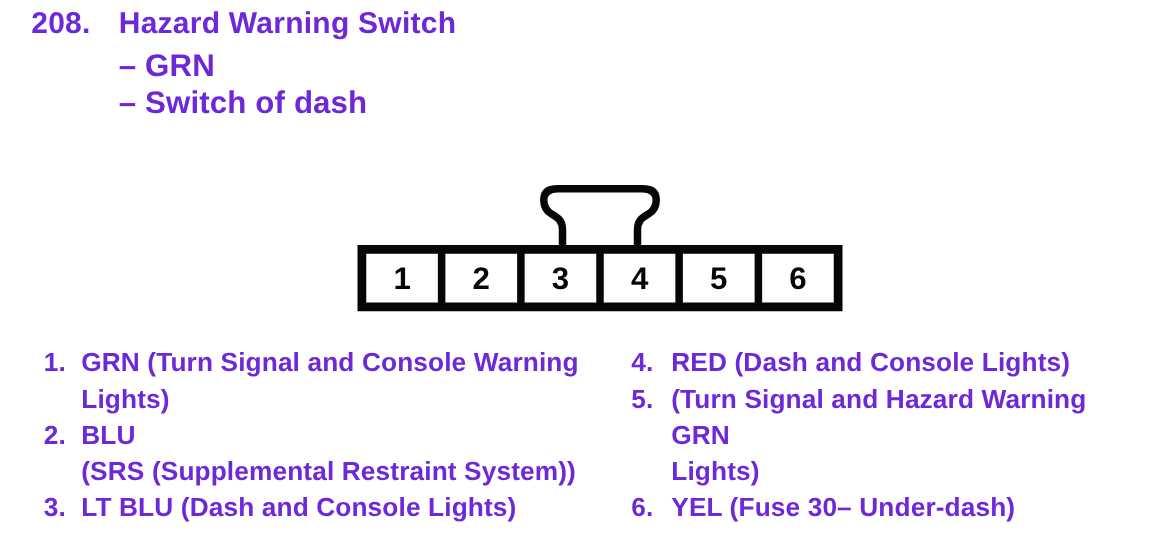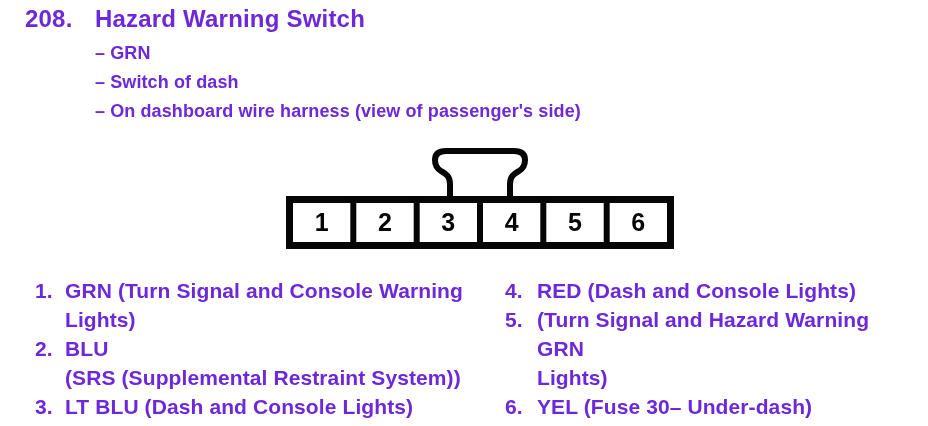--- a/index.html
+++ b/index.html
@@ -24,21 +24,21 @@
     font-size: 24px;
     letter-spacing: 0.2px;
   }
   .section-num { width: 70px; }
 
   
   .bullets {
     position: absolute;
     left: 95px;
     top: 39px;
-    font-size: 18px;
+    font-size: 25px;
     line-height: 29px;
     letter-spacing: 0.1px;
   }
 
   
   .connector-svg {
     position: absolute;
     left: 266px;
     top: 136px;
   }
@@ -64,21 +64,20 @@
 <div class="page">
 
   <div class="title-row">
     <span class="section-num">208.</span>
     <span>Hazard Warning Switch</span>
   </div>
 
   <div class="bullets">
     <div>– GRN</div>
     <div>– Switch of dash</div>
-    <div>– On dashboard wire harness (view of passenger's side)</div>
   </div>
 
   <svg class="connector-svg" width="420" height="122" viewBox="266 136 420 122" xmlns="http://www.w3.org/2000/svg">
 
     <path d="M 450 201
              L 450 184
              C 450 176, 446 174, 441 171
              C 436 168, 435 164, 435 160
              Q 435 151, 446 151
              L 514 151

